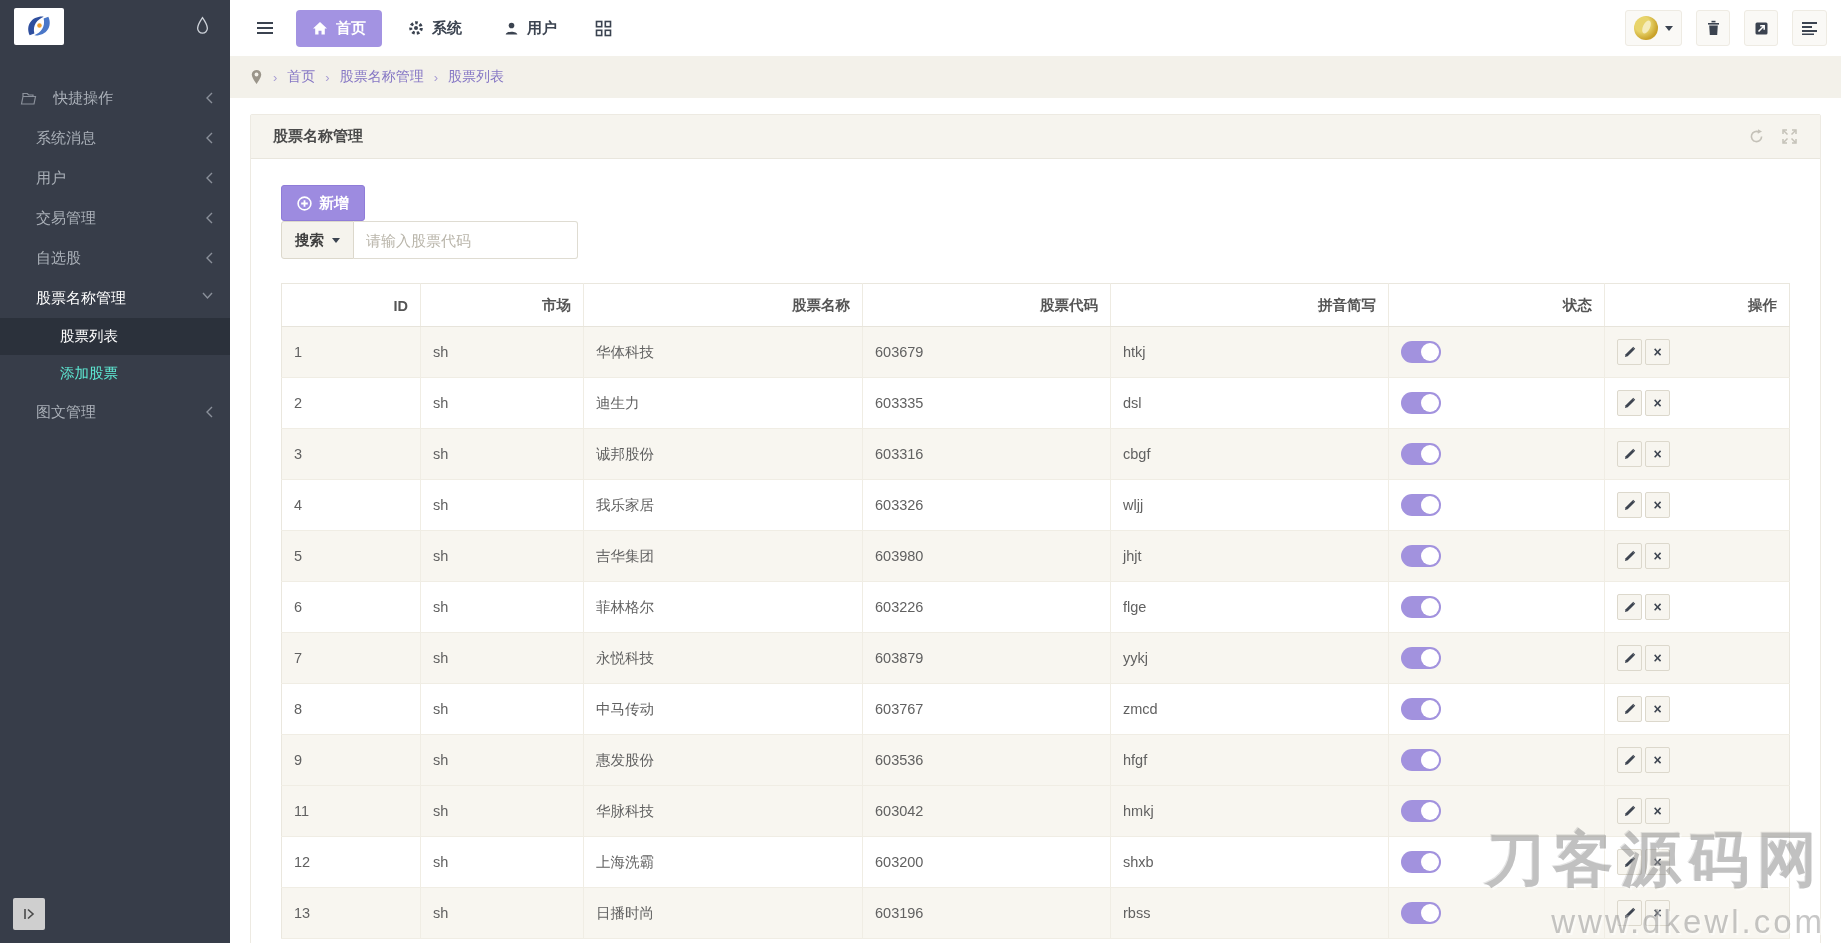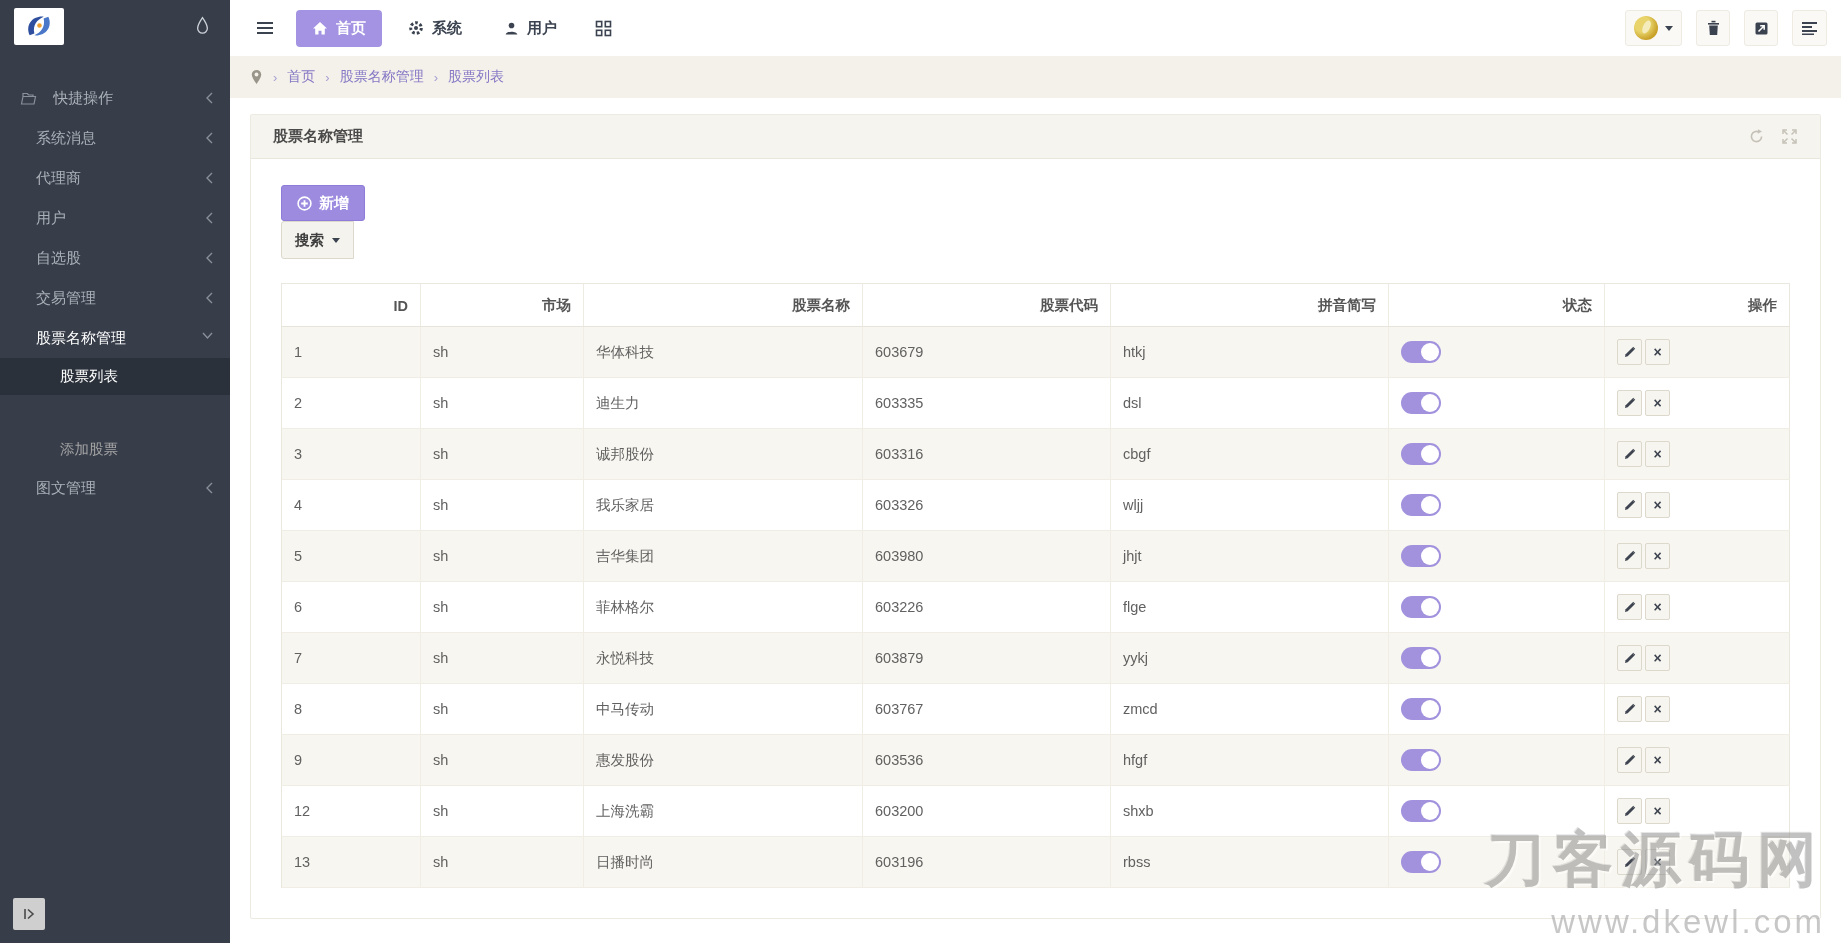--- a/index.html
+++ b/index.html
@@ -15,21 +15,21 @@
   .mi { position:relative; height:40px; line-height:40px; padding-left:36px; font-size:15px; color:#aab0b8; cursor:pointer; white-space:nowrap; }
   .mi .fold-ico { display:none; }
   .mi.has-folder { padding-left:20px; }
   .mi.has-folder .fold-ico { display:inline-block; vertical-align:-3px; margin-right:12px; }
   .mi .chev { position:absolute; right:16px; top:13px; display:none; }
   .mi.chev-left .chev-l { display:block; }
   .mi.chev-down .chev-d { display:block; }
   .mi.parent-open { color:#fff; }
   .mi.sub { height:37px; line-height:37px; padding-left:60px; font-size:14.5px; }
   .mi.sub.active { background:#2b313b; color:#fff; }
-  .mi.sub.dim { color:#a3a3a3;margin-top:36px; }
+  .mi.sub.dim { color:#5eead4; }
   .collapse-btn { position:absolute; left:13px; bottom:13px; width:32px; height:32px; background:#cfcfcf; border:none; border-radius:2px; display:flex; align-items:center; justify-content:center; cursor:pointer; }
 
   
   .main { flex:1; display:flex; flex-direction:column; min-width:0; }
   .topbar { height:56px; background:#fff; display:flex; align-items:center; padding:0 14px 0 18px; }
   .hamburger { background:none; border:none; cursor:pointer; padding:6px 8px; margin-right:14px; }
   .tabs { display:flex; align-items:center; gap:10px; }
   .tab { display:flex; align-items:center; gap:8px; padding:9px 16px; border-radius:4px; background:none; border:none; font-size:15px; font-weight:700; color:#3b4350; cursor:pointer; }
   .tab.active { background:#a393e2; color:#fff; }
   .grid-btn { background:none; border:none; padding:6px 8px; cursor:pointer; margin-left:4px; }
@@ -114,45 +114,37 @@
       </div>
       <div class="mi chev-left">
         <span>系统消息</span>
         <span class="chev chev-l">
             <svg width="9" height="14" viewBox="0 0 9 14">
               <polyline points="7,2 2,7 7,12" fill="none" stroke="#8a909a" stroke-width="1.4"></polyline>
             </svg>
           </span>
       </div>
       <div class="mi chev-left">
-        <span>代理商</span>
-        <span class="chev chev-l">
-            <svg width="9" height="14" viewBox="0 0 9 14">
-              <polyline points="7,2 2,7 7,12" fill="none" stroke="#8a909a" stroke-width="1.4"></polyline>
-            </svg>
-          </span>
-      </div>
-      <div class="mi chev-left">
         <span>用户</span>
         <span class="chev chev-l">
             <svg width="9" height="14" viewBox="0 0 9 14">
               <polyline points="7,2 2,7 7,12" fill="none" stroke="#8a909a" stroke-width="1.4"></polyline>
             </svg>
           </span>
       </div>
       <div class="mi chev-left">
-        <span>自选股</span>
+        <span>交易管理</span>
         <span class="chev chev-l">
             <svg width="9" height="14" viewBox="0 0 9 14">
               <polyline points="7,2 2,7 7,12" fill="none" stroke="#8a909a" stroke-width="1.4"></polyline>
             </svg>
           </span>
       </div>
       <div class="mi chev-left">
-        <span>交易管理</span>
+        <span>自选股</span>
         <span class="chev chev-l">
             <svg width="9" height="14" viewBox="0 0 9 14">
               <polyline points="7,2 2,7 7,12" fill="none" stroke="#8a909a" stroke-width="1.4"></polyline>
             </svg>
           </span>
       </div>
       <div class="mi chev-down parent-open">
         <span>股票名称管理</span>
         <span class="chev chev-d">
             <svg width="13" height="9" viewBox="0 0 13 9">
@@ -298,20 +290,21 @@
                 <circle cx="7.5" cy="7.5" r="6.4" fill="none" stroke="#fff" stroke-width="1.6"></circle>
                 <path d="M7.5 4.2 V10.8 M4.2 7.5 H10.8" stroke="#fff" stroke-width="1.8"></path>
               </svg>
               <span>新增</span>
             </button>
             <div class="search-group">
               <button class="search-btn">
                 <span>搜索</span>
                 <span class="caret"></span>
               </button>
+              <input class="search-input" type="text" placeholder="请输入股票代码" style="">
             </div>
           </div>
 
           <table class="tbl">
             <thead>
               <tr>
                 <th>ID</th>
                 <th>市场</th>
                 <th>股票名称</th>
                 <th>股票代码</th>
@@ -532,20 +525,43 @@
                         </svg>
                       </span>
                       <span class="btn-mini">
                         <span class="x">×</span>
                       </span>
                     </span>
                   </td>
                 </tr>
 
 
+                <tr class="odd">
+                  <td>11</td>
+                  <td>sh</td>
+                  <td>华脉科技</td>
+                  <td>603042</td>
+                  <td>hmkj</td>
+                  <td>
+                    <span class="toggle"><span class="knob"></span></span>
+                  </td>
+                  <td>
+                    <span class="row-actions">
+                      <span class="btn-mini">
+                        <svg width="12" height="12" viewBox="0 0 13 13">
+                          <path d="M1 12 L1.8 9 L9.2 1.6 L11.4 3.8 L4 11.2 Z" fill="#3e4551"></path>
+                          <path d="M9.9 0.9 L12.1 3.1 L11.4 3.8 L9.2 1.6 Z" fill="#3e4551"></path>
+                        </svg>
+                      </span>
+                      <span class="btn-mini">
+                        <span class="x">×</span>
+                      </span>
+                    </span>
+                  </td>
+                </tr>
 
                 <tr>
                   <td>12</td>
                   <td>sh</td>
                   <td>上海洗霸</td>
                   <td>603200</td>
                   <td>shxb</td>
                   <td>
                     <span class="toggle"><span class="knob"></span></span>
                   </td>

